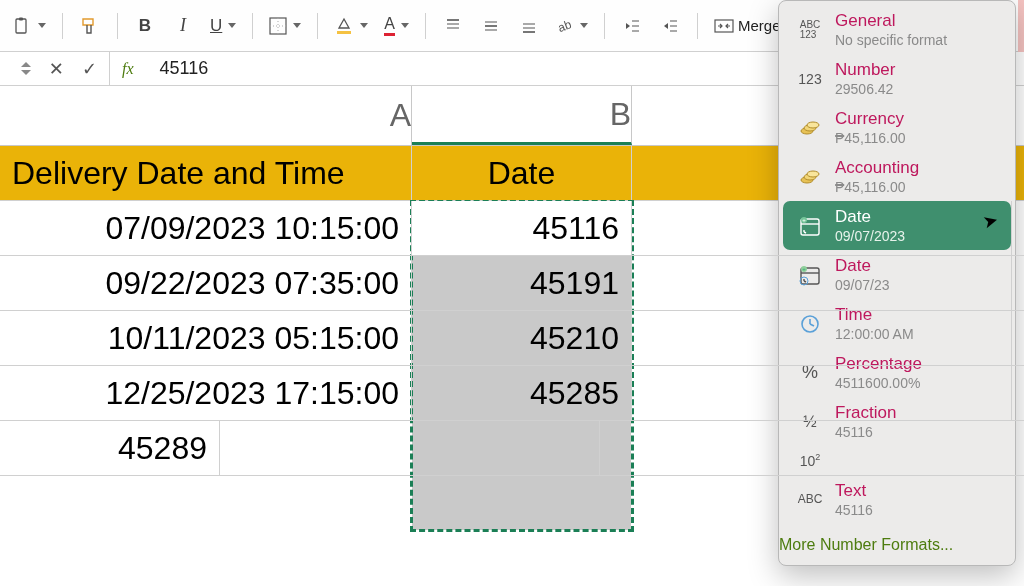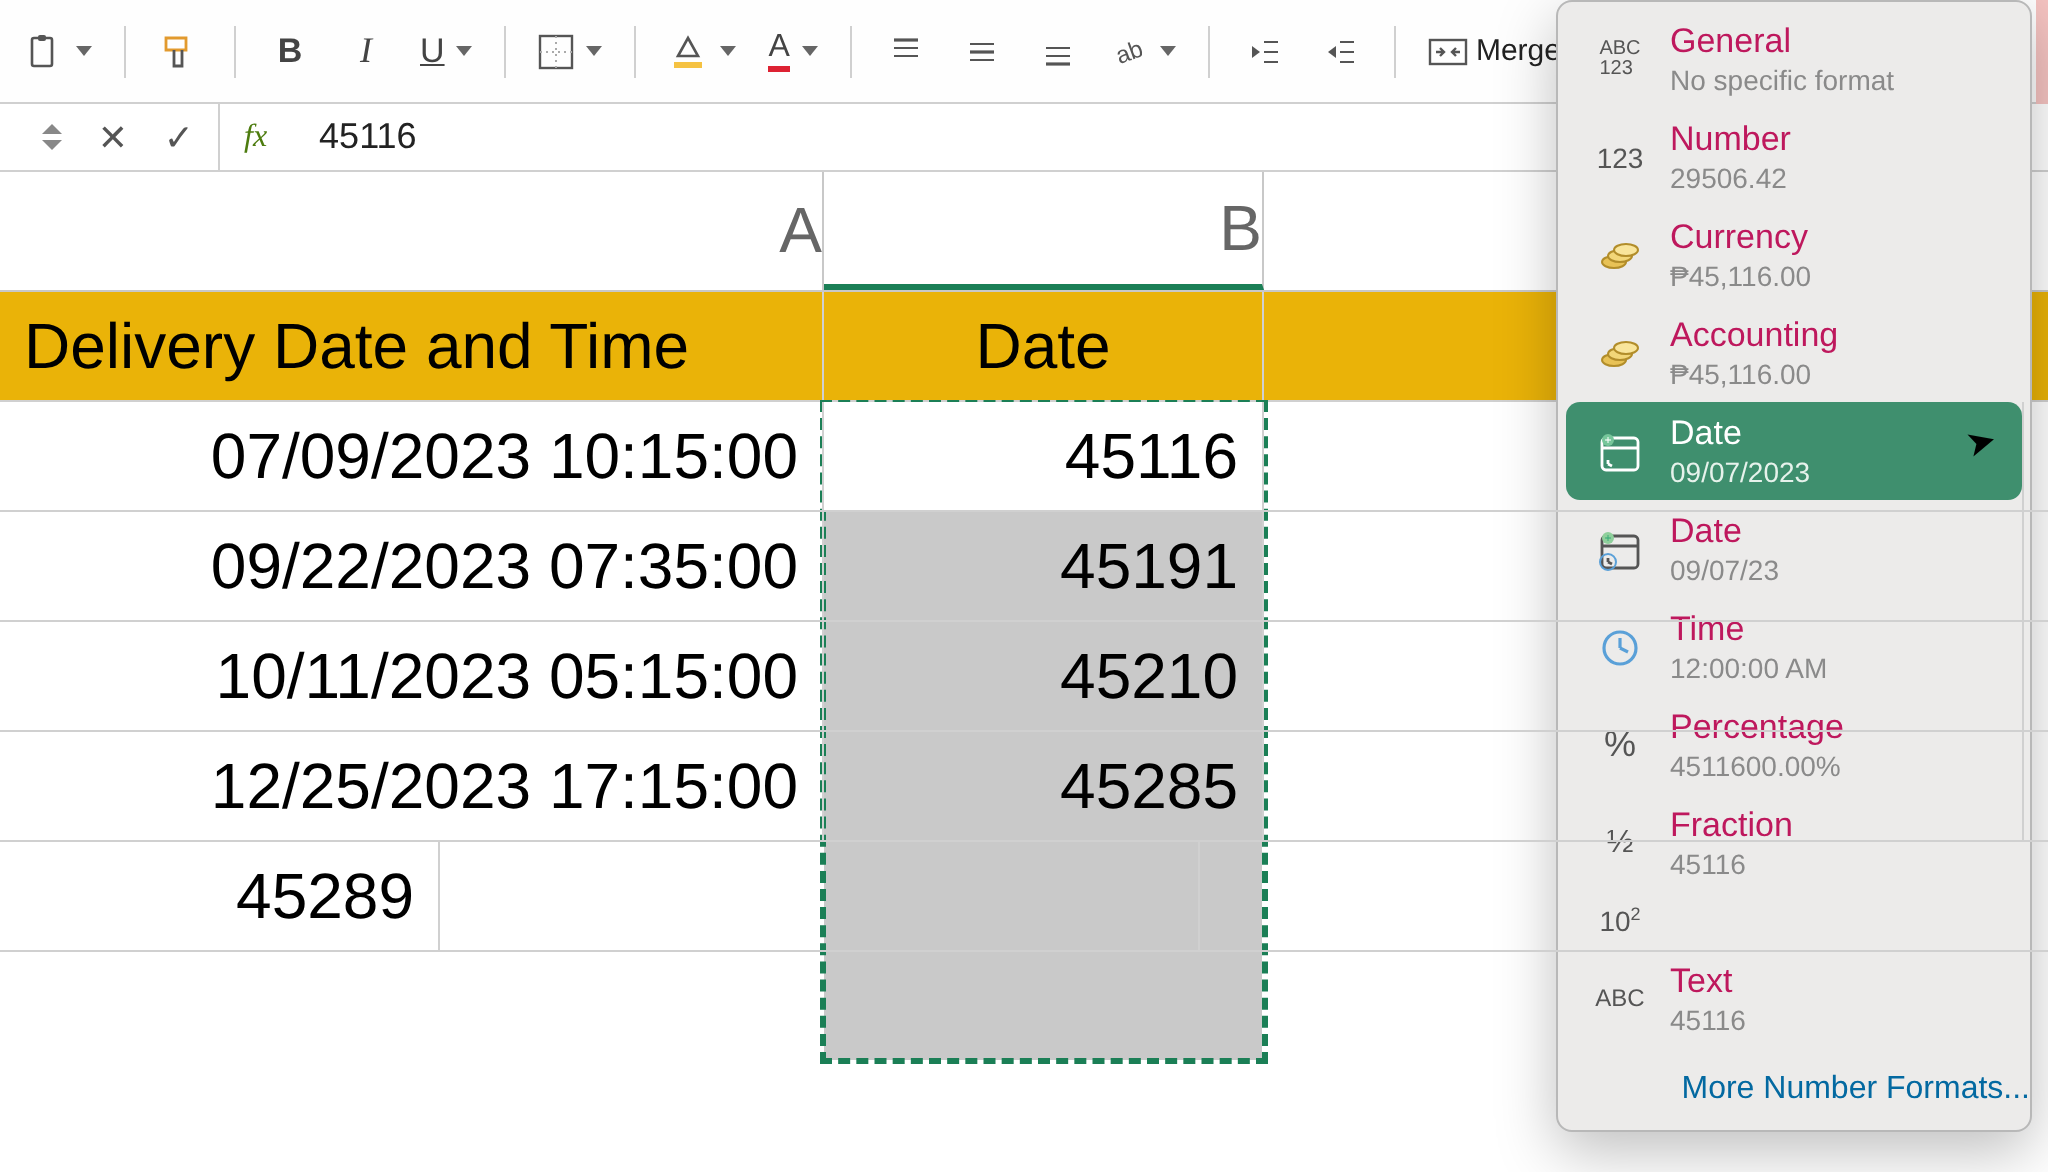--- a/index.html
+++ b/index.html
@@ -172,23 +172,23 @@
       color: #fff;
     }
     .fmt-item.sel .fmt-sub { color: #e6f2eb; }
     .fmt-icon { width: 26px; display:flex; justify-content:center; align-items:center; font-size: 14px; color:#555; }
     .fmt-item.sel .fmt-icon { color: #fff; }
     .fmt-text { display: flex; flex-direction: column; }
     .fmt-title { font-size: 17px; color: #be185d; }
     .fmt-item.sel .fmt-title { color: #fff; }
     .fmt-sub { font-size: 14px; color: #8a8a8a; margin-top: 1px; }
     .panel-footer {
-      text-align: right;
+      text-align: left;
       font-size: 16px;
-      color: #0369a1;
+      color: #4d7c0f;
       padding: 12px 0 6px;
       cursor: pointer;
     }
     .cursor-img {
       position: absolute;
       right: 26px;
       top: 210px;
       font-size: 18px;
       pointer-events: none;
       color: #000;

